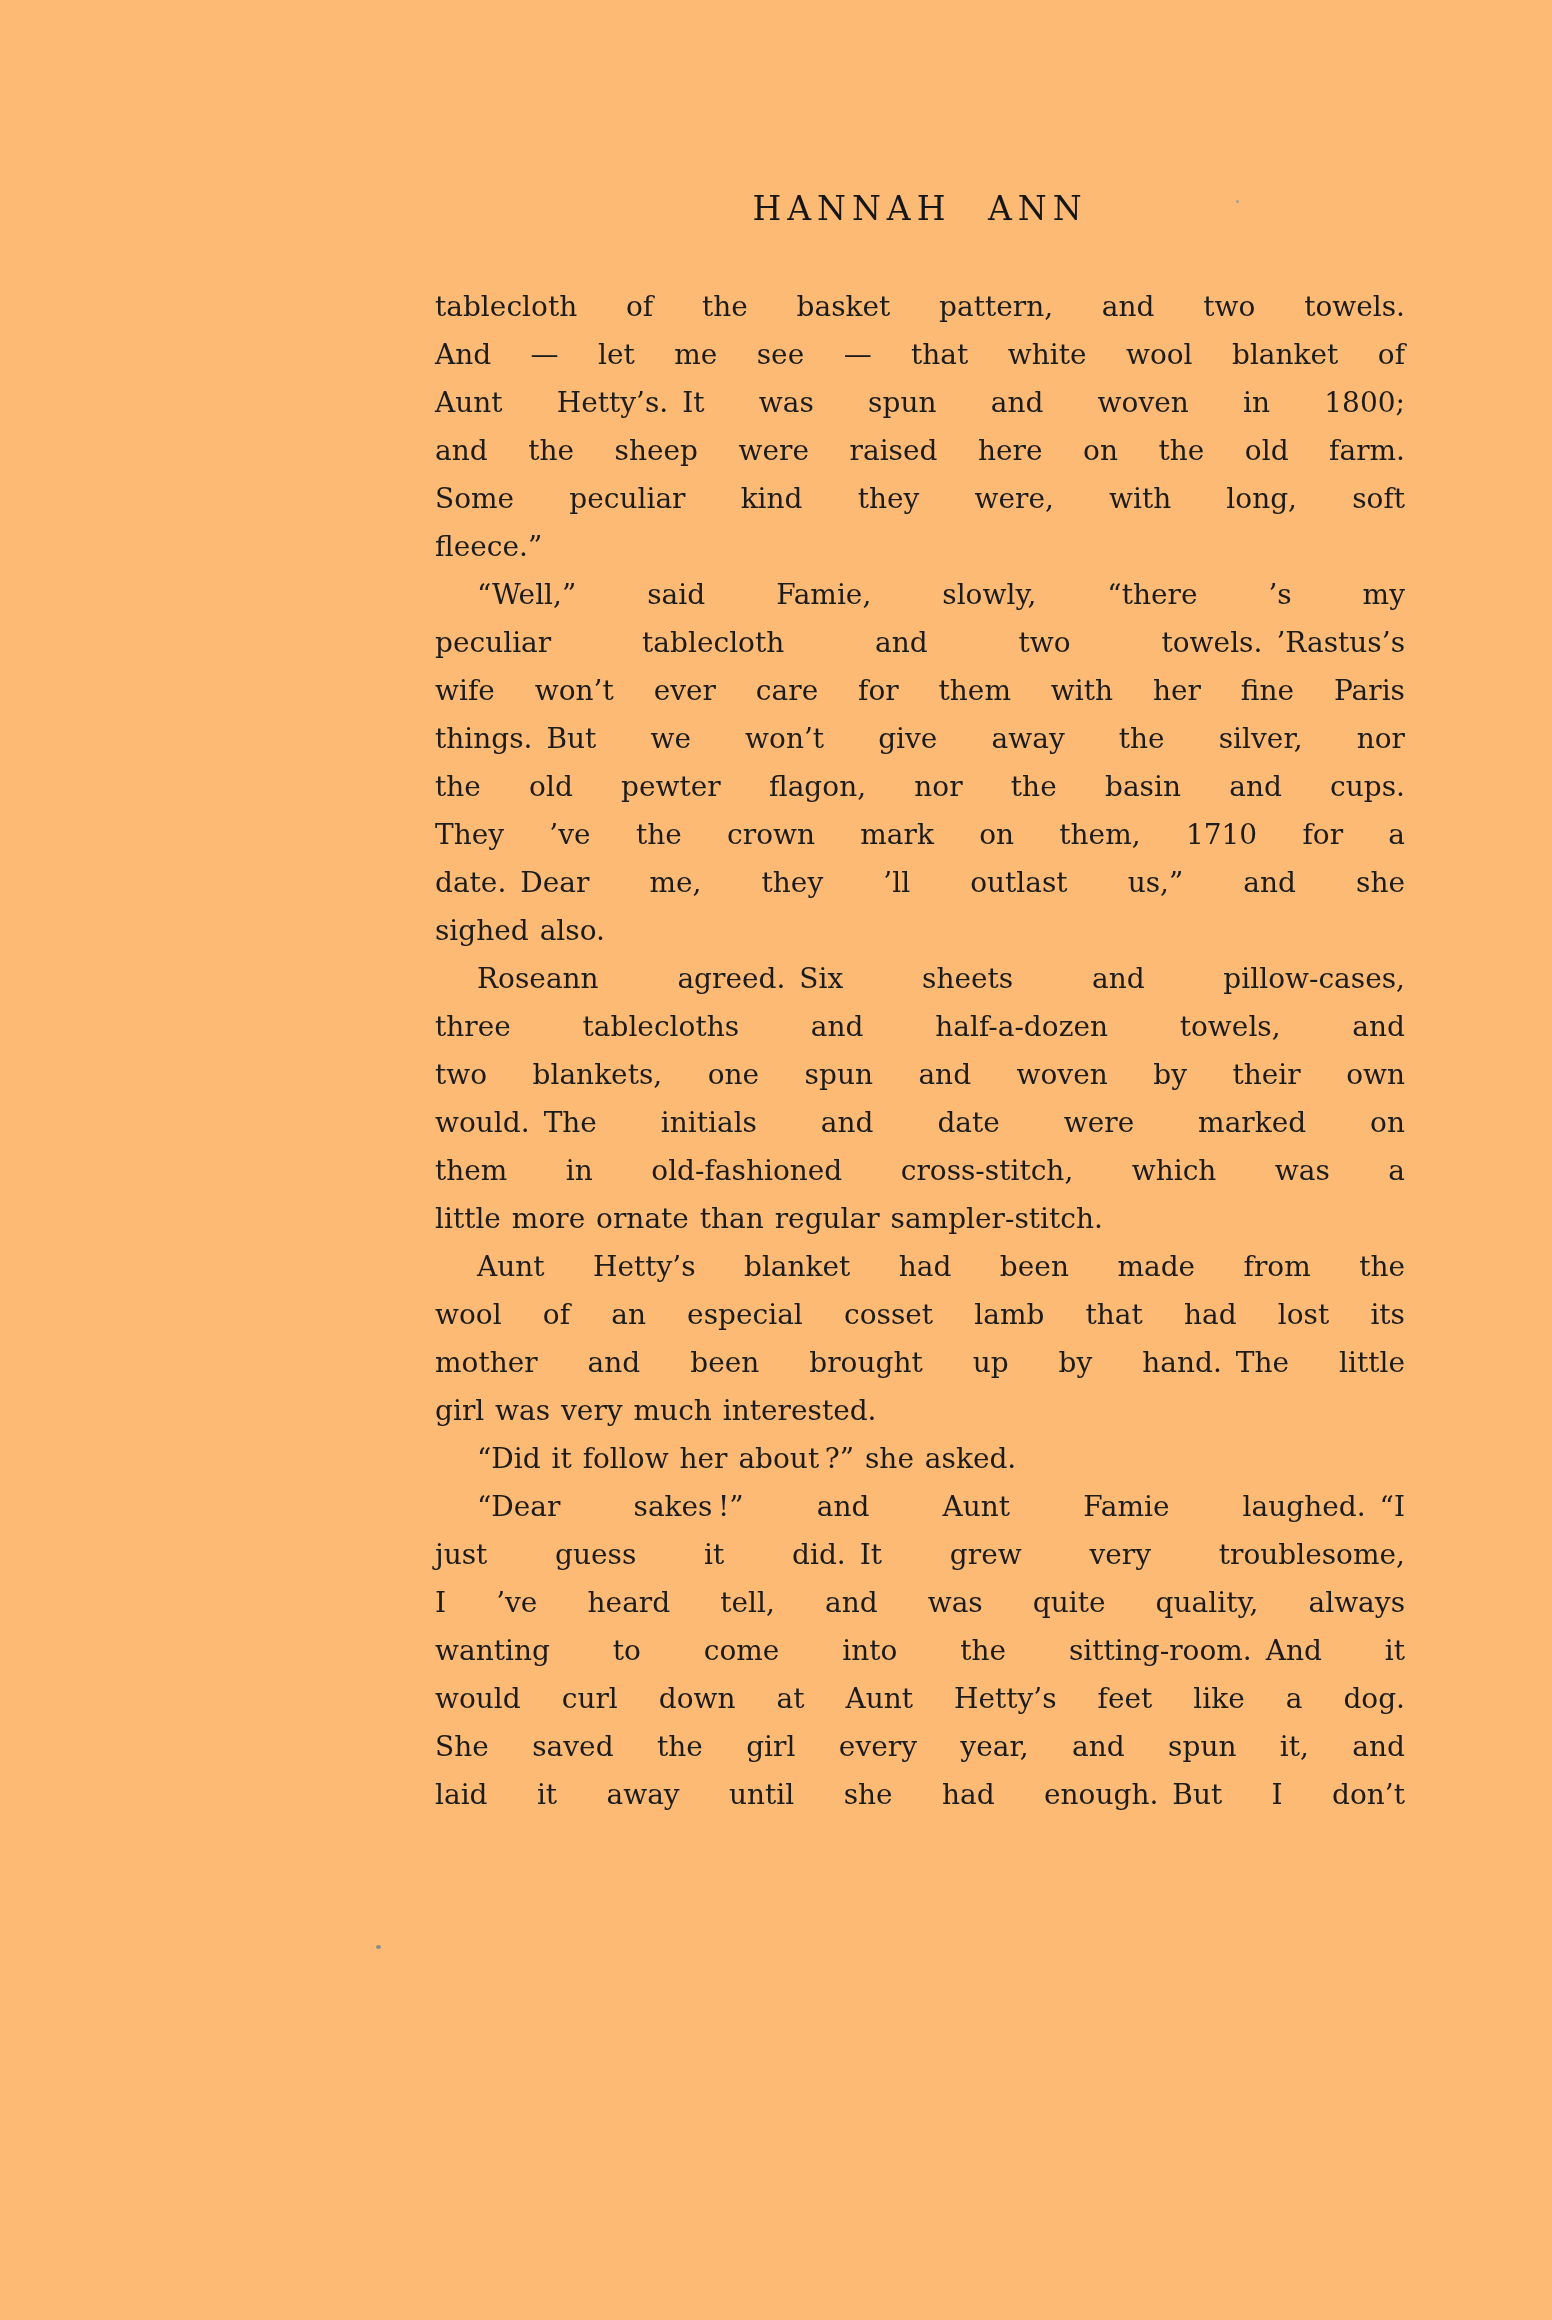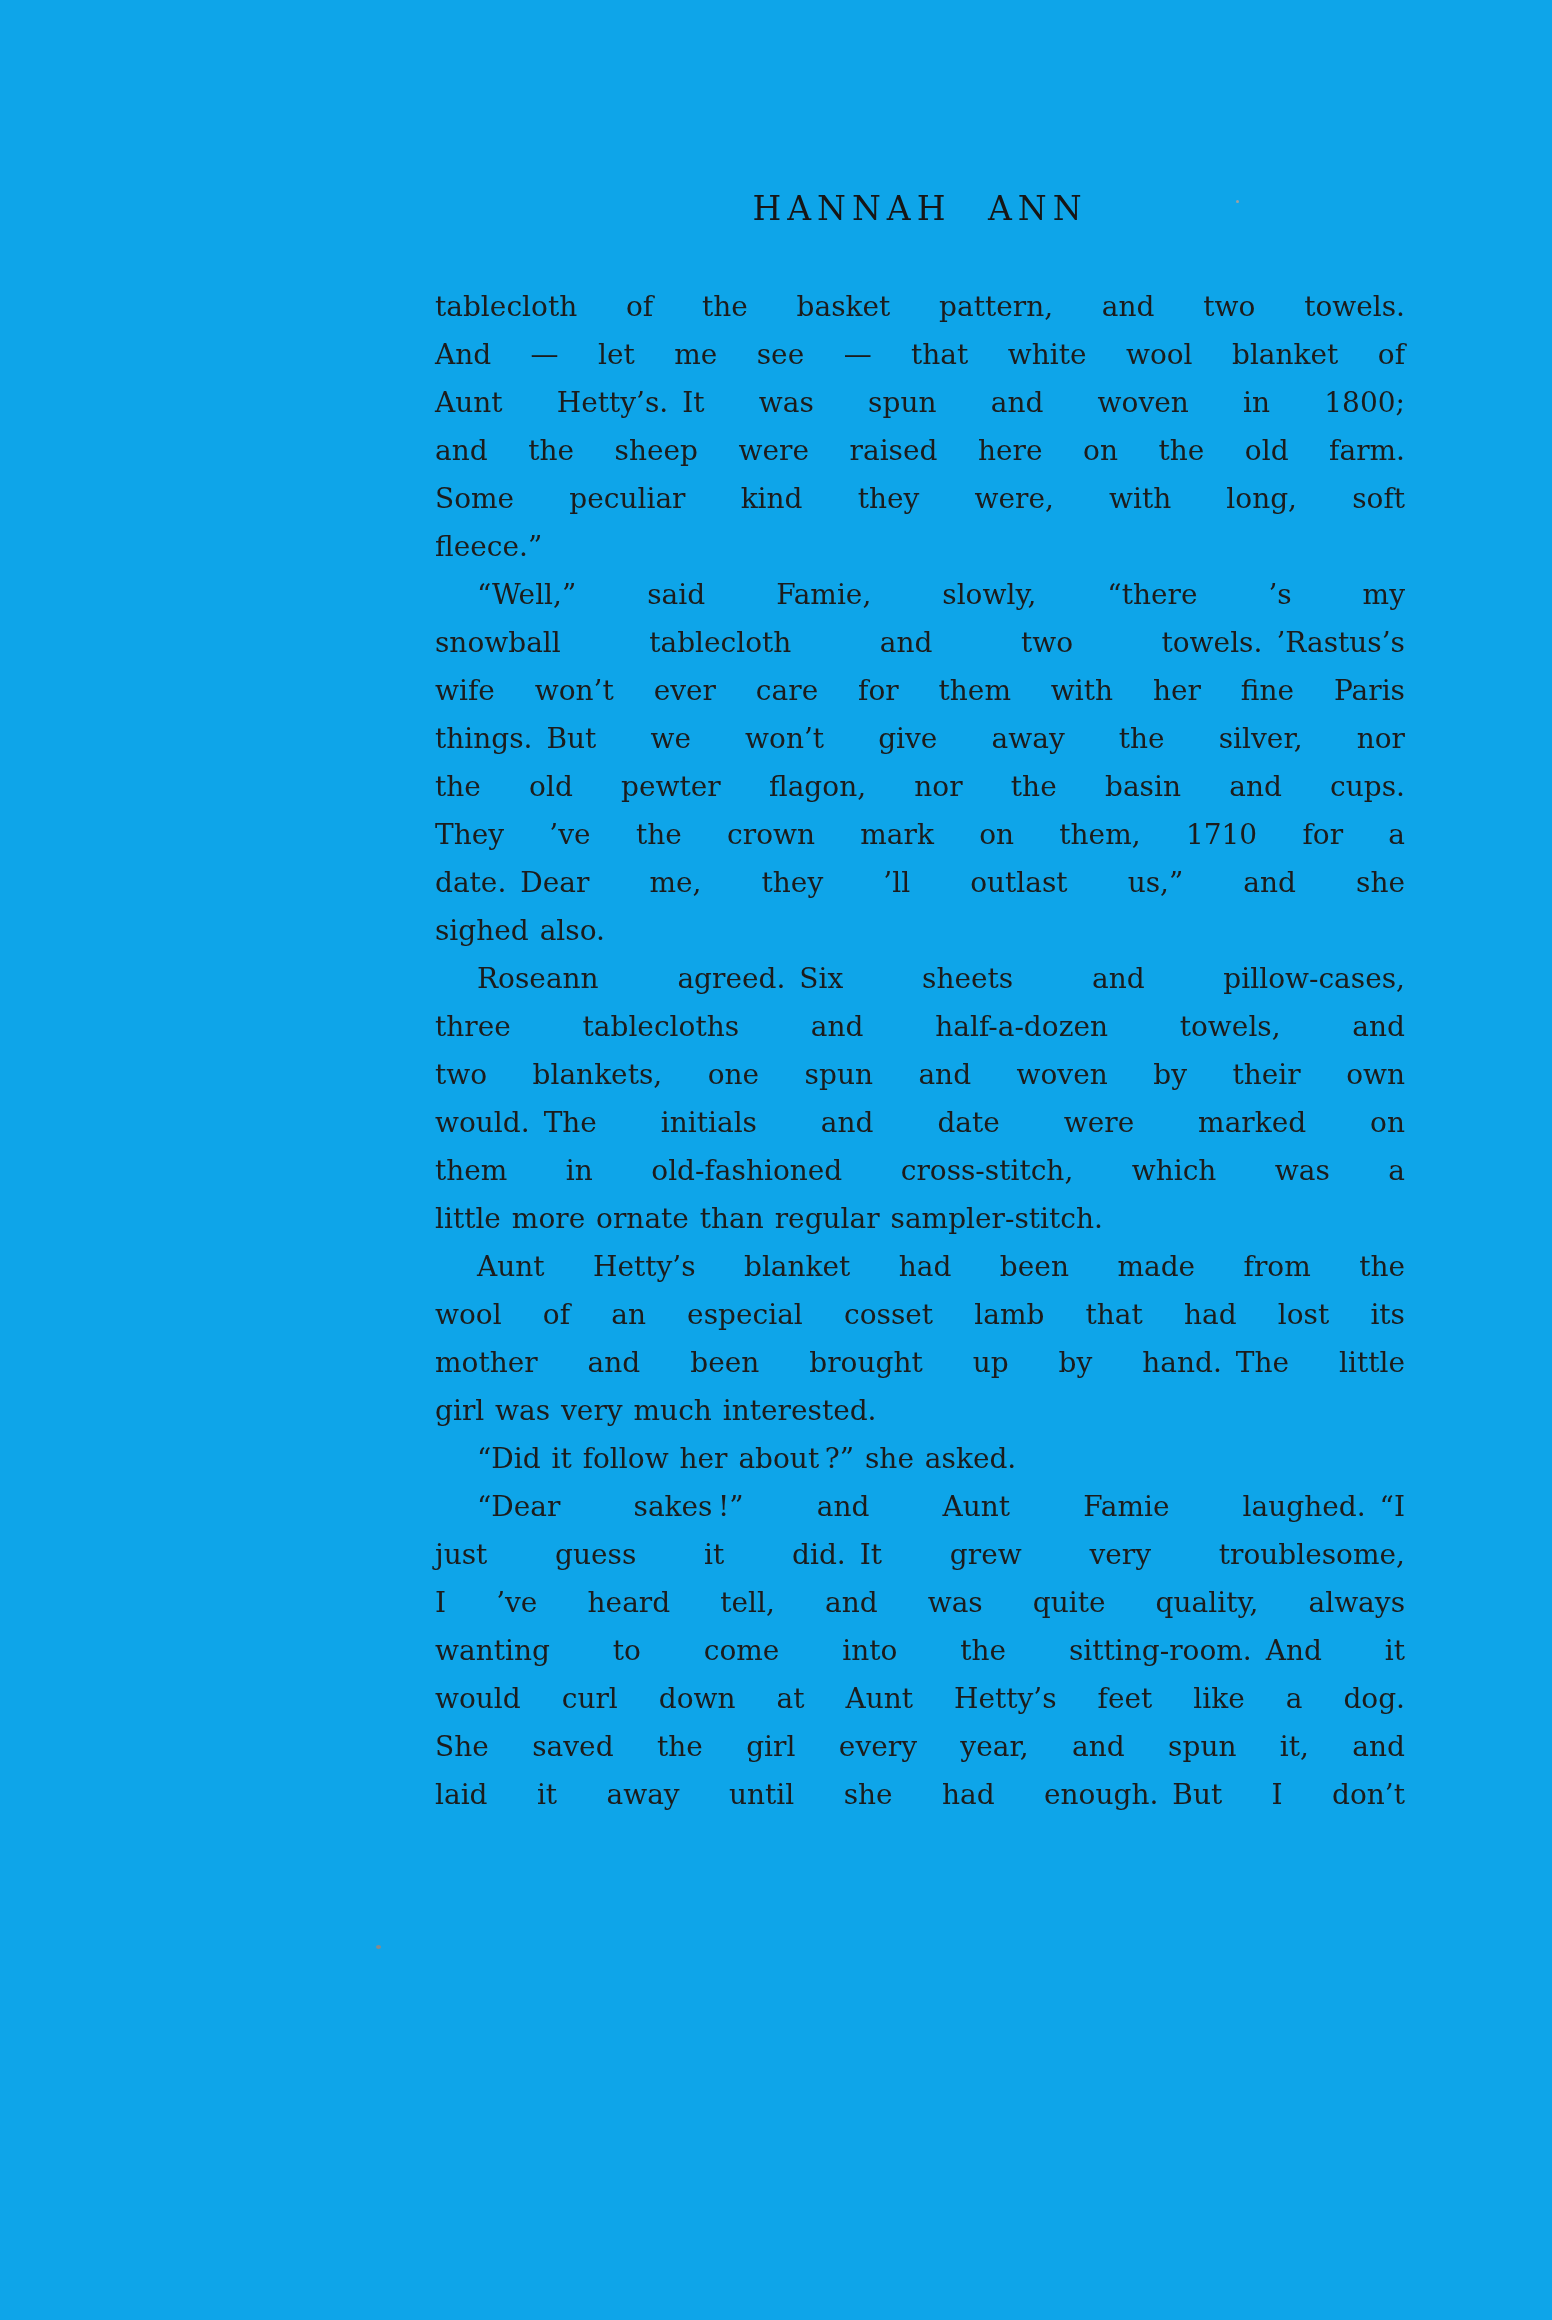--- a/index.html
+++ b/index.html
@@ -4,21 +4,21 @@
 <style>
   html, body {
     margin: 0;
     padding: 0;
     background: #ffffff;
   }
   .page {
     position: relative;
     width: 1552px;
     height: 2320px;
-    background: #0ea5e9;
+    background: #fdba74;
     overflow: hidden;
     font-family: "DejaVu Serif", "Liberation Serif", serif;
     color: #1c1c1c;
   }
   .running-head {
     position: absolute;
     top: 190px;
     left: 435px;
     width: 970px;
     text-align: center;
@@ -64,21 +64,21 @@
   <div class="running-head">HANNAH ANN</div>
 
   <div class="text-block">
       <div class="line">tablecloth of the basket pattern, and two towels.</div>
       <div class="line">And — let me see — that white wool blanket of</div>
       <div class="line">Aunt Hetty’s. It was spun and woven in 1800;</div>
       <div class="line">and the sheep were raised here on the old farm.</div>
       <div class="line">Some peculiar kind they were, with long, soft</div>
       <div class="line endpara">fleece.”</div>
       <div class="line indent">“Well,” said Famie, slowly, “there ’s my</div>
-      <div class="line">snowball tablecloth and two towels. ’Rastus’s</div>
+      <div class="line">peculiar tablecloth and two towels. ’Rastus’s</div>
       <div class="line">wife won’t ever care for them with her fine Paris</div>
       <div class="line">things. But we won’t give away the silver, nor</div>
       <div class="line">the old pewter flagon, nor the basin and cups.</div>
       <div class="line">They ’ve the crown mark on them, 1710 for a</div>
       <div class="line">date. Dear me, they ’ll outlast us,” and she</div>
       <div class="line endpara">sighed also.</div>
       <div class="line indent">Roseann agreed. Six sheets and pillow-cases,</div>
       <div class="line">three tablecloths and half-a-dozen towels, and</div>
       <div class="line">two blankets, one spun and woven by their own</div>
       <div class="line">would. The initials and date were marked on</div>

